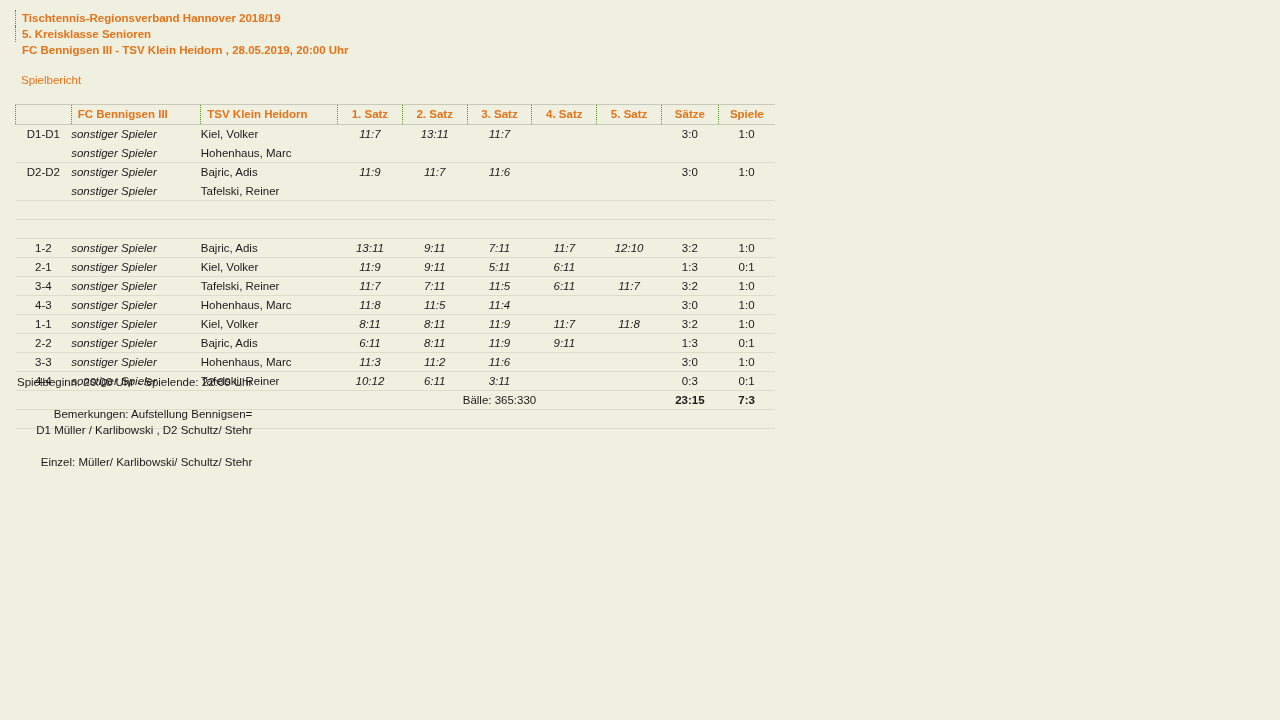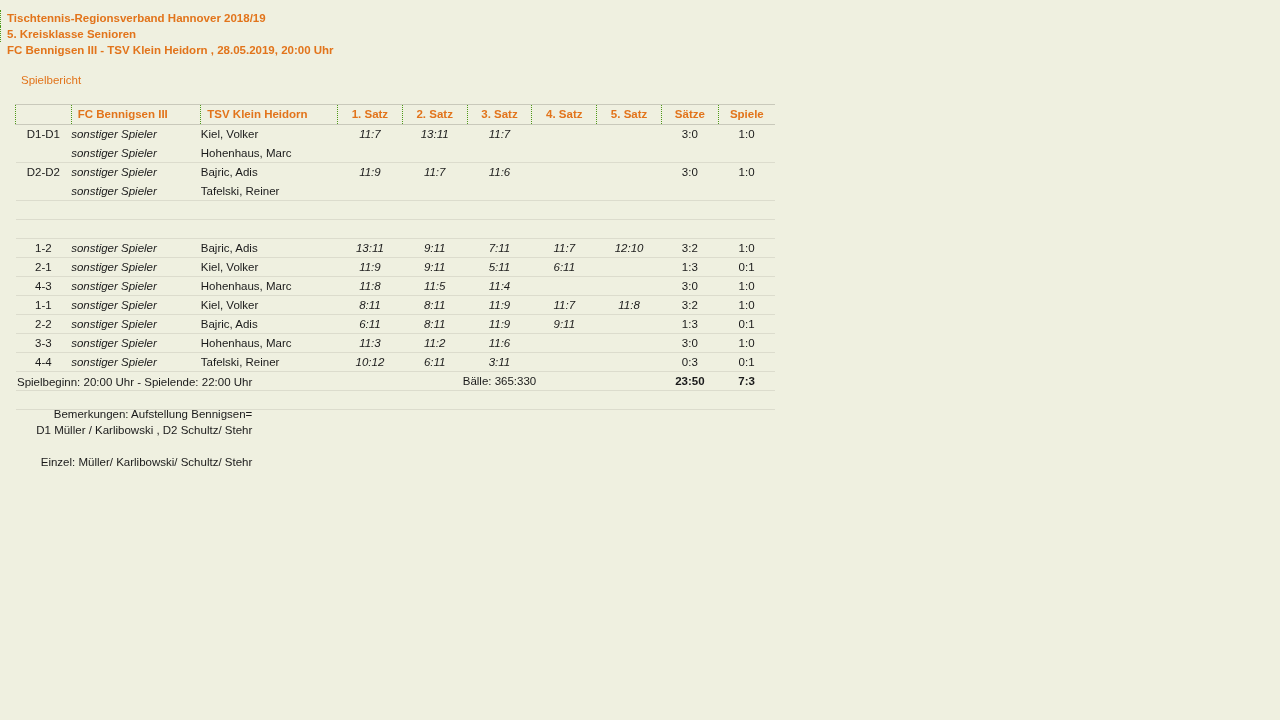--- a/index.html
+++ b/index.html
@@ -11,21 +11,21 @@
     overflow: hidden;
   }
   body {
     font-family: "Liberation Sans", sans-serif;
     color: #000;
   }
 
   
   .heading-block {
     position: absolute;
-    left: 0;
+    left: 15px;
     top: 10px;
   }
   .heading-line {
     color: #e2741b;
     font-weight: bold;
     font-size: 11.5px;
     line-height: 16px;
     white-space: nowrap;
     padding-left: 6px;
   }
@@ -224,20 +224,32 @@
       <td class="away">Kiel, Volker</td>
       <td class="set">11:9</td>
       <td class="set">9:11</td>
       <td class="set">5:11</td>
       <td class="set">6:11</td>
       <td class="set"></td>
       <td class="tot">1:3</td>
       <td class="tot">0:1</td>
     </tr>
     <tr>
+      <td class="nr">3-4</td>
+      <td class="home">sonstiger Spieler</td>
+      <td class="away">Tafelski, Reiner</td>
+      <td class="set">11:7</td>
+      <td class="set">7:11</td>
+      <td class="set">11:5</td>
+      <td class="set">6:11</td>
+      <td class="set">11:7</td>
+      <td class="tot">3:2</td>
+      <td class="tot">1:0</td>
+    </tr>
+    <tr>
       <td class="nr">4-3</td>
       <td class="home">sonstiger Spieler</td>
       <td class="away">Hohenhaus, Marc</td>
       <td class="set">11:8</td>
       <td class="set">11:5</td>
       <td class="set">11:4</td>
       <td class="set"></td>
       <td class="set"></td>
       <td class="tot">3:0</td>
       <td class="tot">1:0</td>
@@ -289,21 +301,21 @@
       <td class="set"></td>
       <td class="tot">0:3</td>
       <td class="tot">0:1</td>
     </tr>
 
     <tr>
       <td class="nr"></td>
       <td class="home"></td>
       <td class="away"></td>
       <td class="balls" colspan="5">Bälle: 365:330</td>
-      <td class="tot bold">23:50</td>
+      <td class="tot bold">23:15</td>
       <td class="tot bold">7:3</td>
     </tr>
     <tr class="spacer-row">
       <td colspan="10"></td>
     </tr>
 
   </tbody>
 </table>
 
 <div class="notes">

